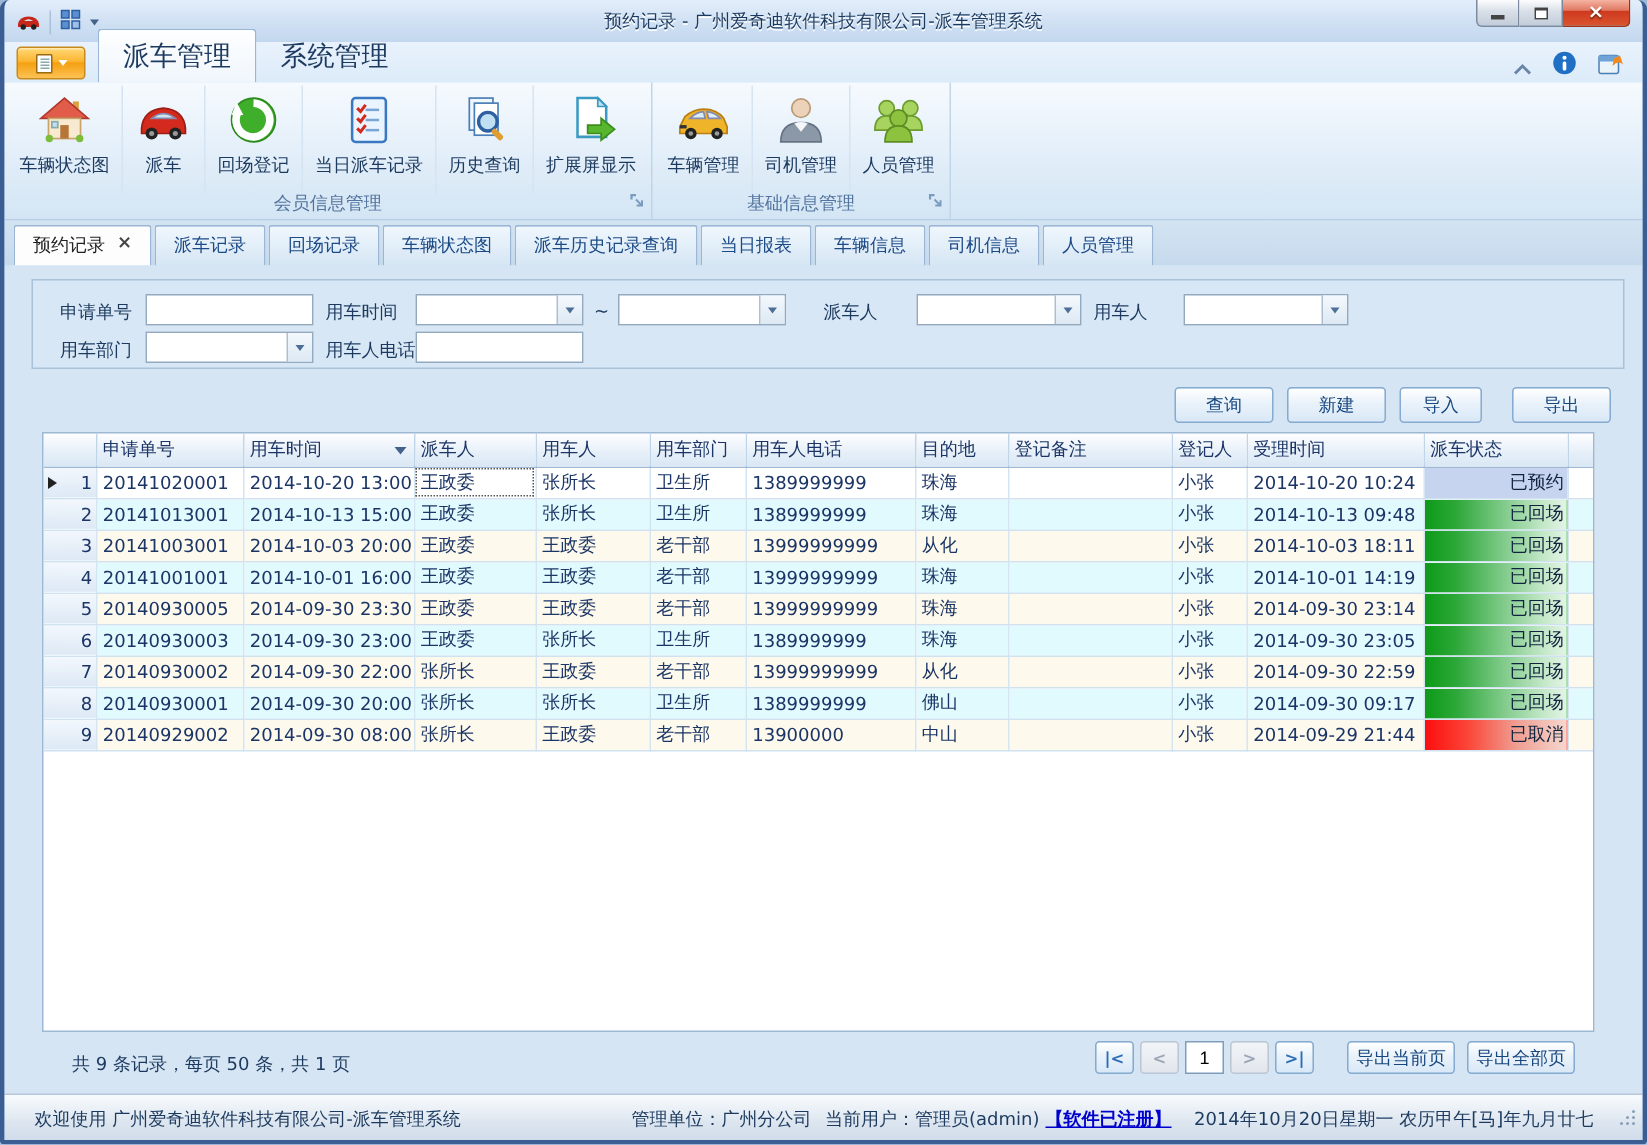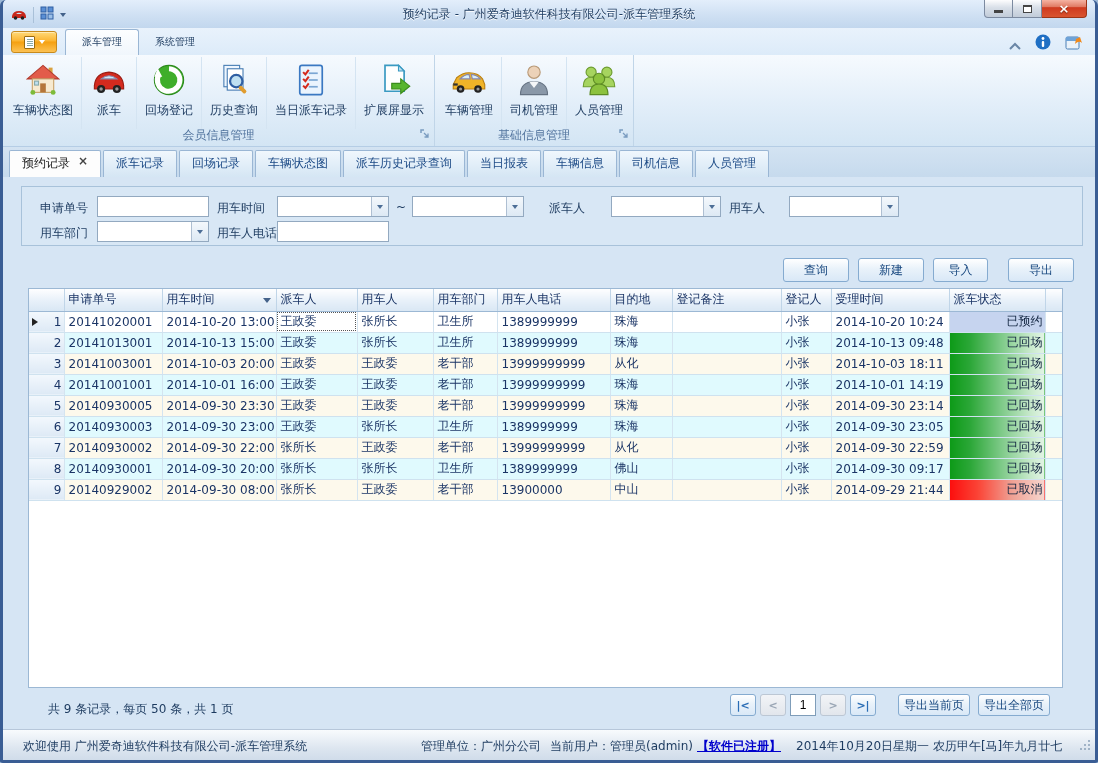--- a/index.html
+++ b/index.html
@@ -18,21 +18,21 @@
   .glyph-min{width:9px;height:3px;background:#444;margin-top:6px;}
   .glyph-max{width:9px;height:8px;border:1px solid #444;border-top:2px solid #444;background:#fff;}
   .glyph-close{color:#fff;font-weight:bold;font-size:13px;line-height:1;text-shadow:0 1px 1px #7c2811;}
   
   .tabrow{position:absolute;left:0;top:28px;width:100%;height:27px;background:linear-gradient(180deg,#e9f2fc,#dcebf9);}
   .appbtn{position:absolute;left:8px;top:3px;width:46px;height:22px;border-radius:3px;border:1px solid #c88a1c;background:linear-gradient(180deg,#ffd977,#fbb431 45%,#f5a011 50%,#fcc254);display:flex;align-items:center;justify-content:center;gap:4px;box-shadow:inset 0 1px 0 #ffe9b0;}
   .appbtn .doc{width:11px;height:13px;background:#fff;border:1px solid #9a6a10;border-radius:1px;position:relative;}
   .appbtn .doc:before{content:"";position:absolute;left:2px;top:2px;width:6px;height:1px;background:#8aa;box-shadow:0 2px 0 #8aa,0 4px 0 #8aa,0 6px 0 #8aa;}
   .caret-down{width:0;height:0;border-left:3px solid transparent;border-right:3px solid transparent;border-top:4px solid #ffffff;}
   .rtabs{position:absolute;left:62px;top:0;height:27px;display:flex;align-items:flex-end;}
-  .rtab{padding:5px 16px 6px 16px;font-size:10px;color:#1c3a5f;cursor:default;}
+  .rtab{padding:5px 16px 6px 16px;font-size:18px;color:#1c3a5f;cursor:default;}
   .rtab.active{background:linear-gradient(180deg,#fdfeff,#f0f6fc);border:1px solid #9ab6d4;border-bottom:none;border-radius:3px 3px 0 0;}
   .ribbon-right{position:absolute;right:12px;top:6px;display:flex;align-items:center;gap:14px;}
   
   .ribbon{position:absolute;left:0;top:55px;width:100%;height:92px;background:linear-gradient(180deg,#f6fafe,#e2eef9 55%,#d3e5f4);border-bottom:1px solid #b5cde5;}
   .rgroups{display:flex;height:100%;}
   .rgroup{position:relative;height:100%;padding:2px 2px 17px 2px;border-right:1px solid #c0d5e8;}
   .rgroup-btns{display:flex;height:100%;}
   .rbtn{display:flex;flex-direction:column;align-items:center;justify-content:flex-start;padding:4px 8px 2px 8px;border-right:1px solid #d4e4f2;cursor:default;}
   .rbtn:last-child{border-right:none;}
   .rbtn .ricon{width:38px;height:38px;display:flex;align-items:center;justify-content:center;}
@@ -191,41 +191,41 @@
                   <circle cx="16" cy="16" r="13" fill="none" stroke="#2c8a1c"></circle>
                   <path d="M16,6 A10,10 0 1 1 7,11" fill="none" stroke="#fff" stroke-width="4.5"></path>
                   <polygon points="3,13 10,13 6,5.5" fill="#fff"></polygon>
                 </svg>
             </span>
             <span class="rlabel">回场登记</span>
           </div>
           <div class="rbtn">
             <span class="ricon">
               <svg width="36" height="36" viewBox="0 0 32 32">
-                  <rect x="7" y="3" width="14" height="19" fill="#eef6ff" stroke="#4a7fb5"></rect>
-                  <rect x="10" y="6" width="14" height="19" fill="#ffffff" stroke="#4a7fb5"></rect>
-                  <circle cx="18" cy="17" r="5.5" fill="#bfe0f2" stroke="#2f5fa3" stroke-width="2"></circle>
-                  <rect x="22" y="20.5" width="8" height="3.5" rx="1.5" transform="rotate(45 22 20.5)" fill="#e09c2f"></rect>
-                </svg>
-            </span>
-            <span class="rlabel">历史查询</span>
-          </div>
-          <div class="rbtn">
-            <span class="ricon">
-              <svg width="36" height="36" viewBox="0 0 32 32">
                   <rect x="6" y="3" width="20" height="26" rx="2" fill="#eaf4fe" stroke="#3a78c2" stroke-width="1.5"></rect>
                   <line x1="14" y1="10" x2="22" y2="10" stroke="#7aa6d4" stroke-width="1.5"></line>
                   <line x1="14" y1="16" x2="22" y2="16" stroke="#7aa6d4" stroke-width="1.5"></line>
                   <line x1="14" y1="22" x2="22" y2="22" stroke="#7aa6d4" stroke-width="1.5"></line>
                   <path d="M9,9 l2,2 3,-4" fill="none" stroke="#d42a1e" stroke-width="1.8"></path>
                   <path d="M9,15 l2,2 3,-4" fill="none" stroke="#d42a1e" stroke-width="1.8"></path>
                   <path d="M9,21 l2,2 3,-4" fill="none" stroke="#d42a1e" stroke-width="1.8"></path>
                 </svg>
             </span>
             <span class="rlabel">当日派车记录</span>
+          </div>
+          <div class="rbtn">
+            <span class="ricon">
+              <svg width="36" height="36" viewBox="0 0 32 32">
+                  <rect x="7" y="3" width="14" height="19" fill="#eef6ff" stroke="#4a7fb5"></rect>
+                  <rect x="10" y="6" width="14" height="19" fill="#ffffff" stroke="#4a7fb5"></rect>
+                  <circle cx="18" cy="17" r="5.5" fill="#bfe0f2" stroke="#2f5fa3" stroke-width="2"></circle>
+                  <rect x="22" y="20.5" width="8" height="3.5" rx="1.5" transform="rotate(45 22 20.5)" fill="#e09c2f"></rect>
+                </svg>
+            </span>
+            <span class="rlabel">历史查询</span>
           </div>
           <div class="rbtn">
             <span class="ricon">
               <svg width="36" height="36" viewBox="0 0 32 32">
                   <path d="M8,3 H20 L25,8 V26 H8 Z" fill="#ffffff" stroke="#3a9ac2" stroke-width="1.5"></path>
                   <path d="M20,3 L20,8 L25,8 Z" fill="#bfe0f2" stroke="#3a9ac2"></path>
                   <polygon points="14,19 22,19 22,15 30,21.5 22,28 22,24 14,24" fill="#57b52e" stroke="#3c8c1c"></polygon>
                 </svg>
             </span>
             <span class="rlabel">扩展屏显示</span>

